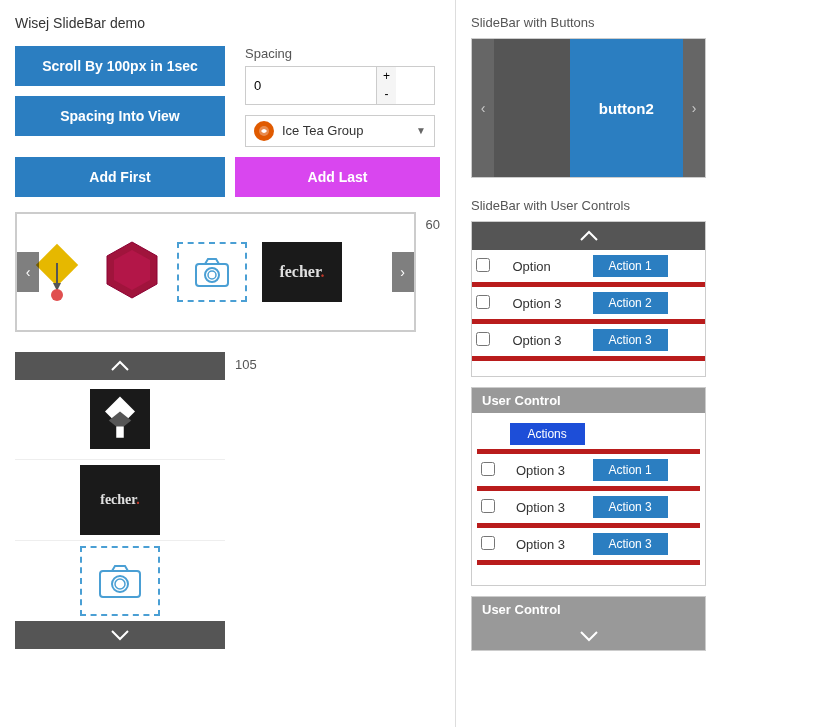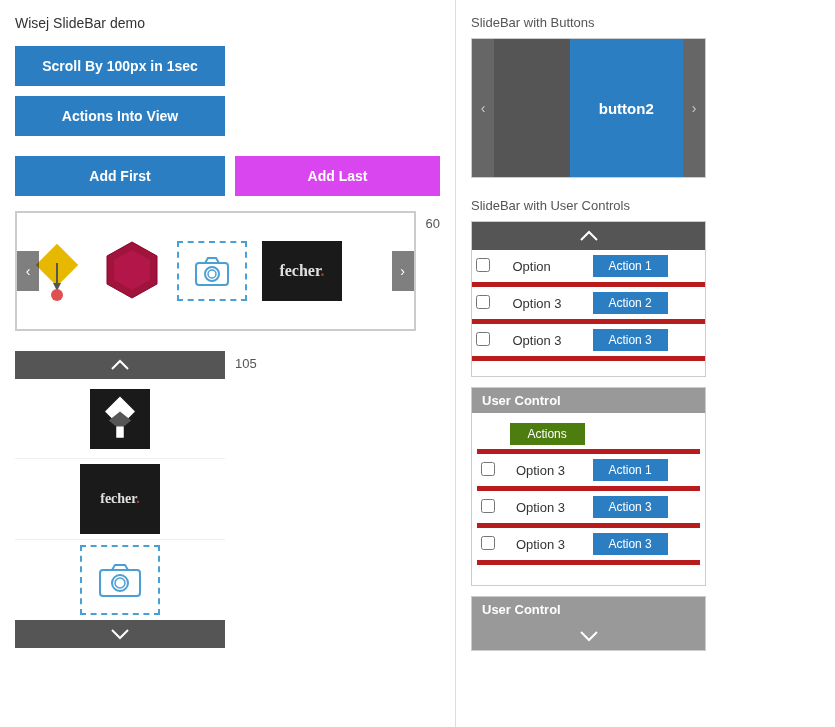--- a/index.html
+++ b/index.html
@@ -87,21 +87,21 @@
     .sb-content { flex: 1; display: flex; align-items: stretch; }
     .sb-item-dark { background: #555; flex: 1; }
     .sb-item-blue { background: #2b7ec1; flex: 1.5; display: flex; align-items: center; justify-content: center; color: #fff; font-size: 15px; font-weight: bold; }
     .uc-header { background: #555; height: 28px; display: flex; align-items: center; justify-content: center; cursor: pointer; }
     .uc-table { width: 100%; border-collapse: collapse; margin-bottom: 15px; }
     .uc-table td { padding: 5px 4px; vertical-align: middle; }
     .uc-table tr { border-bottom: 5px solid #b91c1c; }
     .uc-checkbox { width: 14px; height: 14px; margin-right: 4px; cursor: pointer; }
     .uc-option { font-size: 13px; }
     .btn-action { background: #2b7ec1; color: #fff; border: none; padding: 4px 10px; font-size: 12px; cursor: pointer; width: 75px; text-align: center; }
-    .btn-actions-header { background: #4d7c0f; color: #fff; border: none; padding: 4px 10px; font-size: 12px; width: 75px; text-align: center; }
+    .btn-actions-header { background: #1d4ed8; color: #fff; border: none; padding: 4px 10px; font-size: 12px; width: 75px; text-align: center; }
 
     
     .user-control-box { border: 1px solid #ccc; margin-bottom: 10px; }
     .uc-box-header { background: #999; color: #fff; padding: 5px 10px; font-size: 13px; font-weight: bold; }
     .uc-box-body { padding: 5px; }
     .uc-box-footer { background: #999; height: 28px; display: flex; align-items: center; justify-content: center; }
 
     
     .hex-svg { width: 60px; height: 60px; }
 
@@ -112,21 +112,41 @@
 <body>
 
 <div class="page">
 
   <div class="left-panel">
     <div class="page-title">Wisej SlideBar demo</div>
 
     <div class="controls-row">
       <div class="left-buttons">
         <button class="btn-blue">Scroll By 100px in 1sec</button>
-        <button class="btn-blue">Actions Into View</button>
+        <button class="btn-blue">Spacing Into View</button>
+      </div>
+      <div class="right-controls">
+        <div class="spacing-label">Spacing</div>
+        <div class="spacing-input-row">
+          <input type="text" style="width: 130px; border: none; outline: none; padding: 5px 8px; font-size: 13px;" value="0">
+          <div class="spacing-btns">
+            <button>+</button>
+            <button>-</button>
+          </div>
+        </div>
+        <div class="dropdown-row">
+          <div class="dropdown-icon">
+            <svg viewBox="0 0 12 12" fill="white">
+              <circle cx="6" cy="6" r="5" fill="white" opacity="0.3"></circle>
+              <path d="M3 6 Q6 2 9 6 Q6 10 3 6Z" fill="white"></path>
+            </svg>
+          </div>
+          <span class="dropdown-text">Ice Tea Group</span>
+          <span class="dropdown-arrow">▼</span>
+        </div>
       </div>
     </div>
 
     <div class="add-btns-row">
       <button class="btn-blue-wide">Add First</button>
       <button class="btn-blue-wide2">Add Last</button>
     </div>
 
     <div class="carousel-section">
       <div class="carousel-container">

